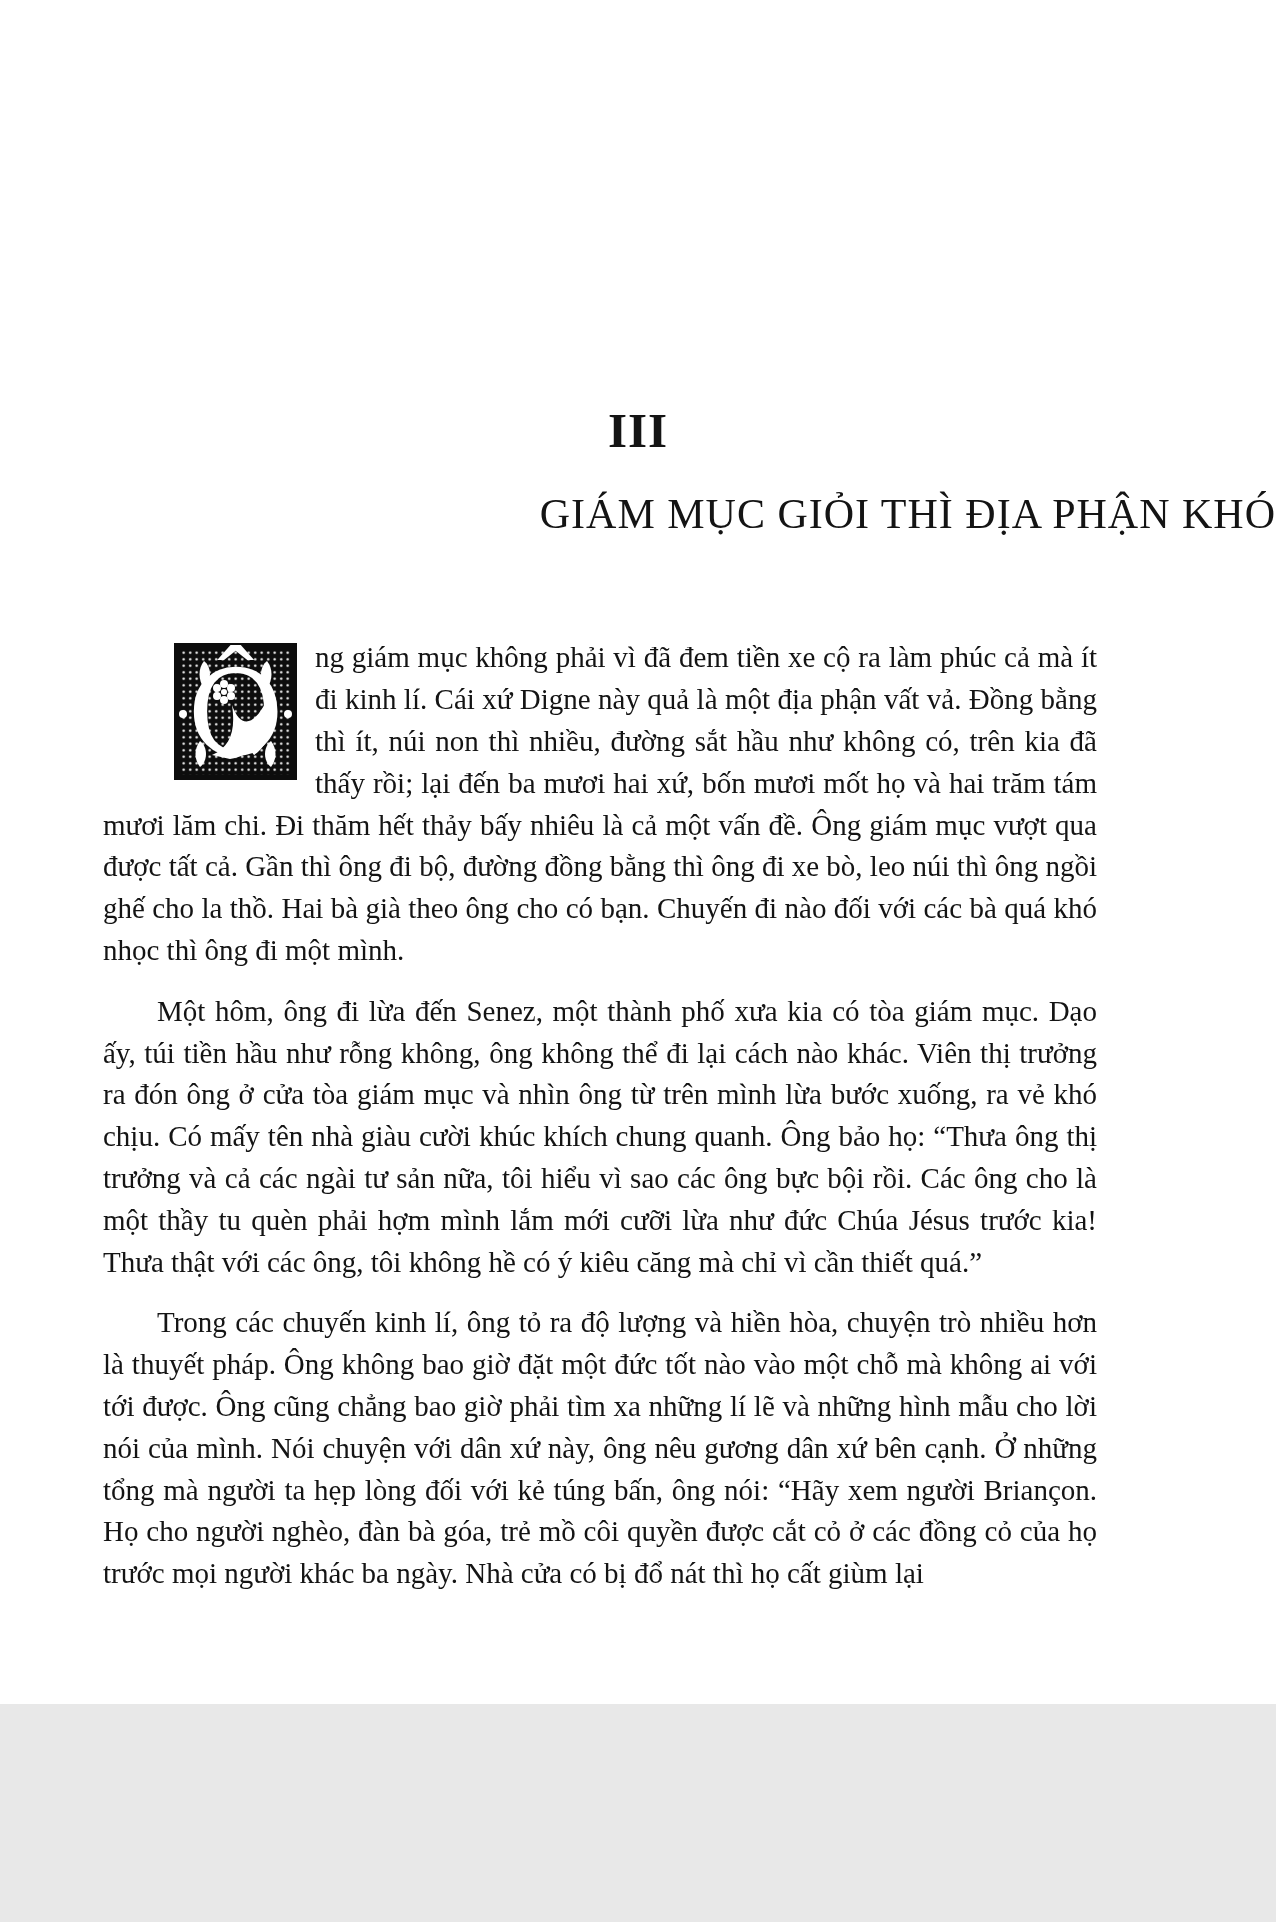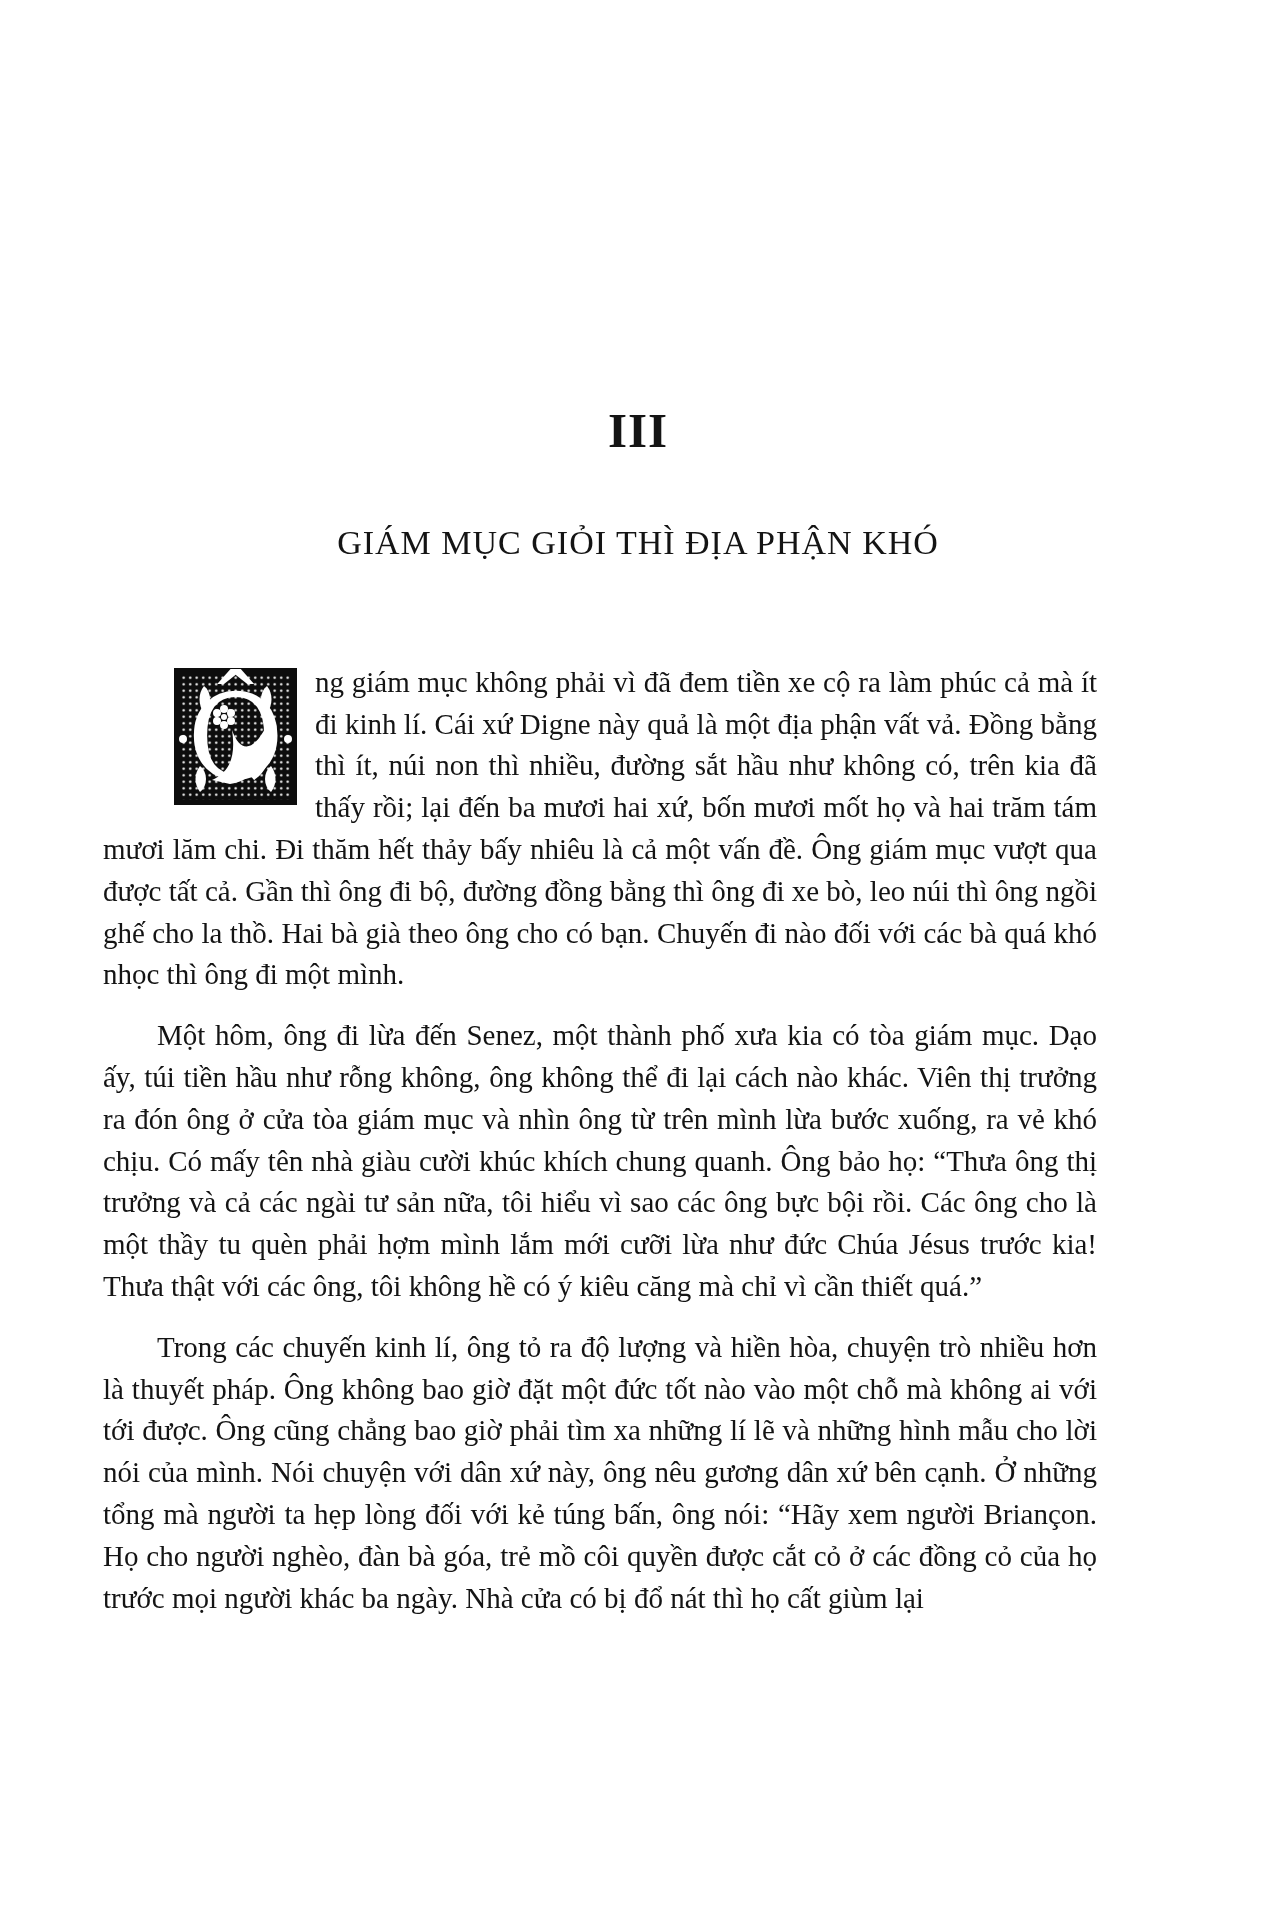--- a/index.html
+++ b/index.html
@@ -1,38 +1,38 @@
 <!DOCTYPE html>
 <html lang="vi"><head>
 <meta charset="utf-8">
 <style>
   html, body { margin: 0; padding: 0; background: #e8e8e8; }
   .page {
     position: relative;
     width: 1276px;
-    height: 1922px;
+    height: 1704px;
     margin: 0 auto;
     background: #ffffff;
     box-sizing: border-box;
     padding-top: 406px;
     font-family: "Liberation Serif", serif;
     color: #141414;
     overflow: hidden;
   }
   .chapter-number {
     text-align: center;
     font-size: 49px;
     line-height: 1.0;
     font-weight: bold;
     letter-spacing: 1px;
   }
   .chapter-title {
-    margin-top: 68px;
-    text-align: center;
-    font-size: 34px;
+    margin-top: 34px;
+    text-align: right;
+    font-size: 42px;
     line-height: 1.2;
     font-weight: normal;
     letter-spacing: 1px;
   }
   .body-text {
     margin-top: 98px;
     margin-left: 103px;
     width: 994px;
     font-size: 29px;
     line-height: 41.8px;

